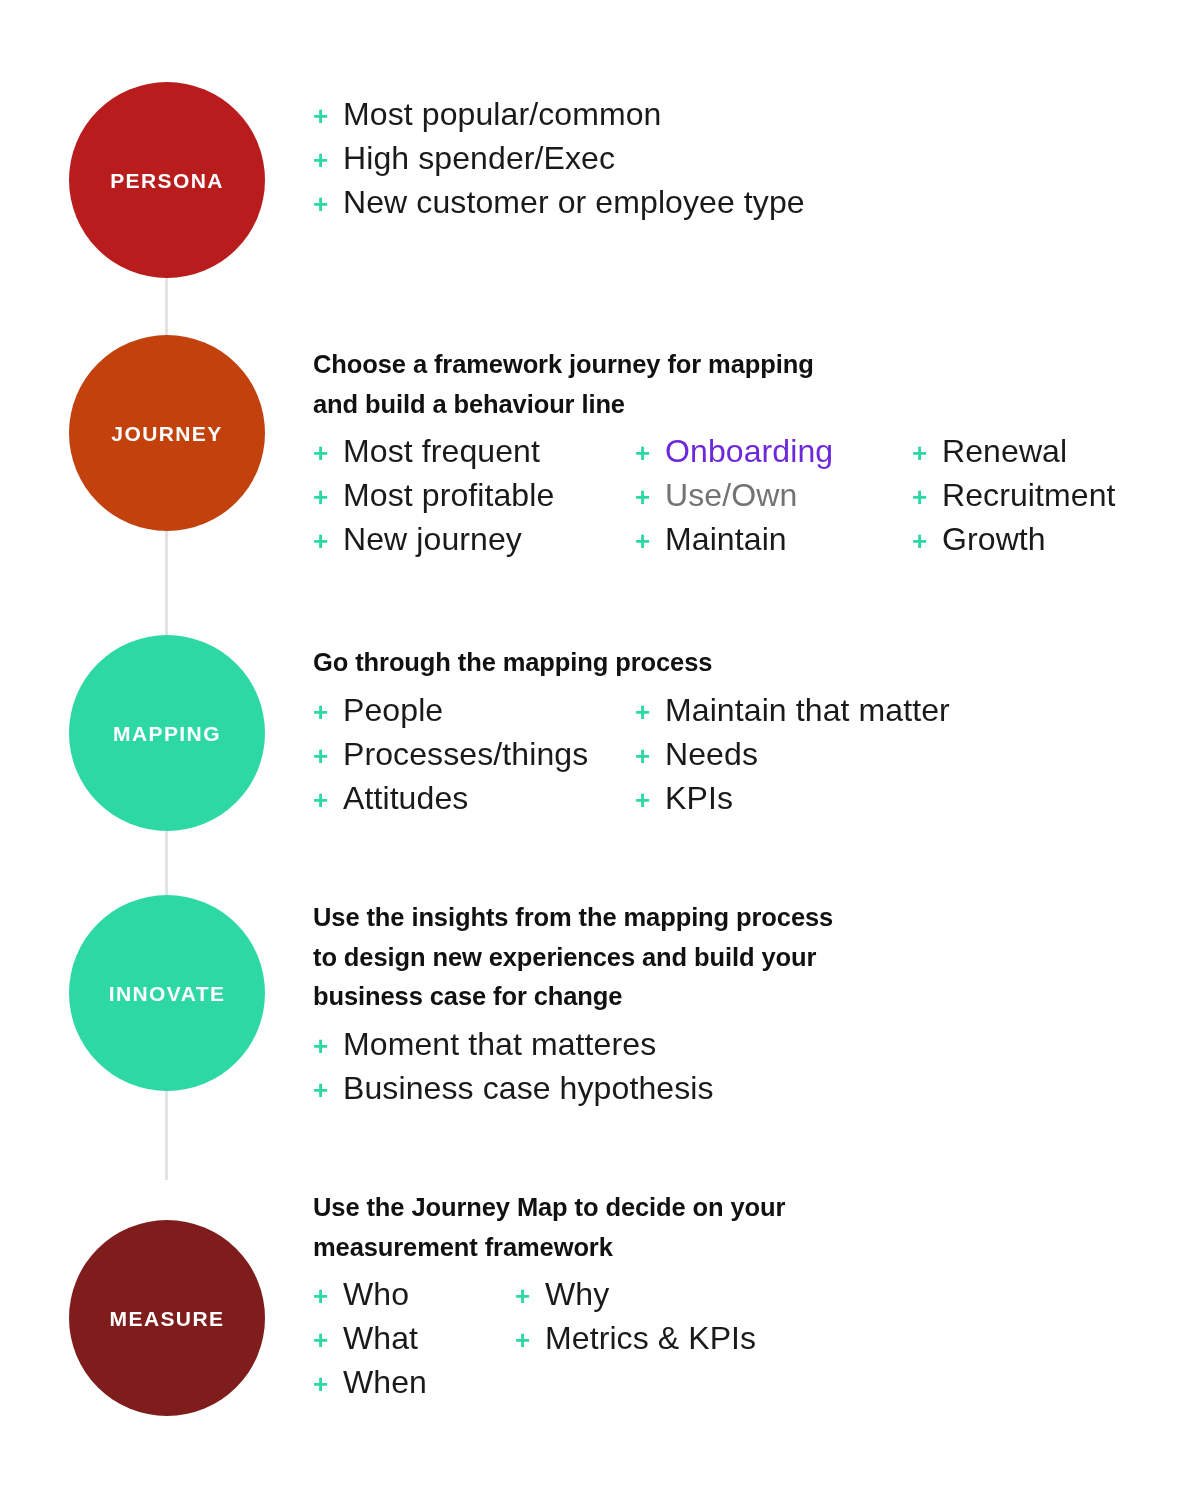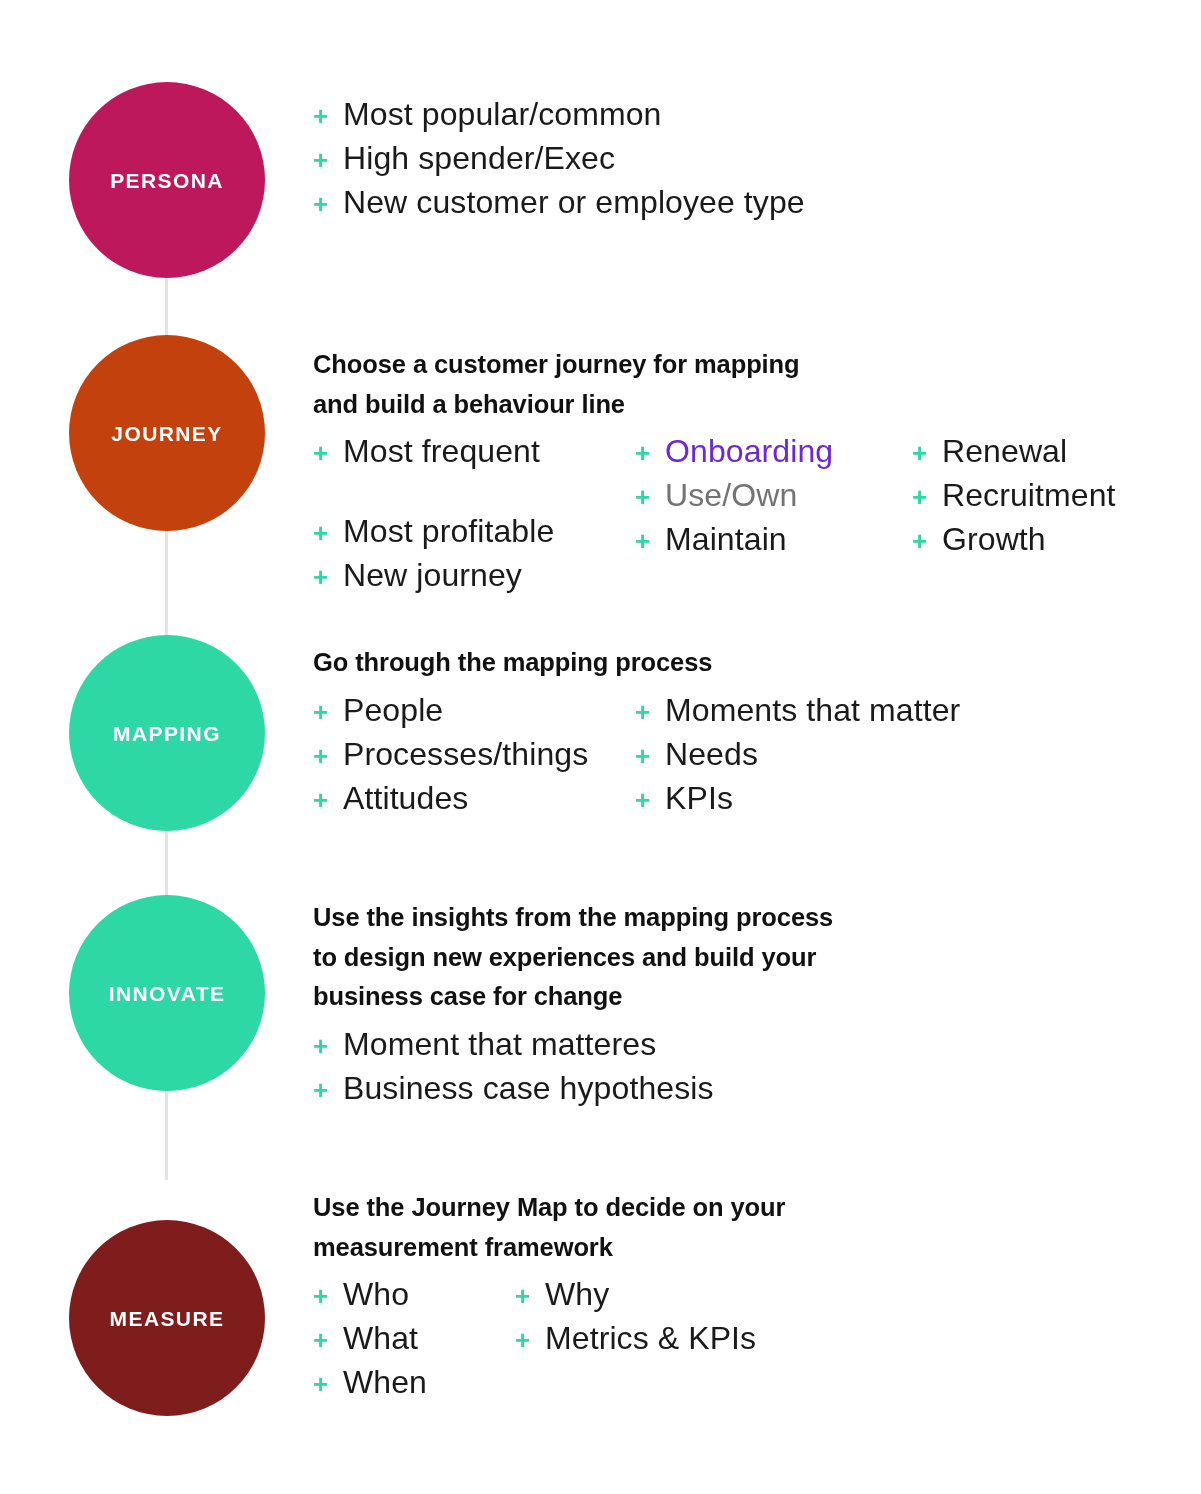--- a/index.html
+++ b/index.html
@@ -127,21 +127,21 @@
 </style>
 </head>
 <body>
 
 <div id="infographic">
     <div class="connector-line" style="top: 278px; height: 57px; background: rgb(227, 227, 227);"></div>
     <div class="connector-line" style="top: 531px; height: 104px; background: rgb(227, 227, 227);"></div>
     <div class="connector-line" style="top: 831px; height: 64px; background: rgb(227, 227, 227);"></div>
     <div class="connector-line" style="top: 1091px; height: 89px; background: rgb(227, 227, 227);"></div>
     <div class="step-row" style="top: 0px;">
-      <div class="step-circle" style="background: #be185d; left: 69px; top: 82px;">
+      <div class="step-circle" style="background: #b91c1c; left: 69px; top: 82px;">
         <span class="step-circle-label">PERSONA</span>
       </div>
       <div class="step-body" style="left: 313px; top: 93px;">
         <div class="bullet-columns cols-single">
           <div class="bullet-col">
             <div class="bullet-item">
               <span class="bullet-plus" style="color: rgb(46, 216, 164);">+</span>
               <span class="bullet-text" style="color: rgb(26, 26, 26);">Most popular/common</span>
             </div>
             <div class="bullet-item">
@@ -154,31 +154,31 @@
             </div>
           </div>
         </div>
       </div>
     </div>
     <div class="step-row" style="top: 0px;">
       <div class="step-circle" style="background: #c2410c; left: 69px; top: 335px;">
         <span class="step-circle-label">JOURNEY</span>
       </div>
       <div class="step-body" style="left: 313px; top: 345px;">
-        <div class="step-heading" style="color: rgb(17, 17, 17);">Choose a customer journey for mapping
+        <div class="step-heading" style="color: rgb(17, 17, 17);">Choose a framework journey for mapping
 and build a behaviour line</div>
         <div class="bullet-columns cols-wide3">
           <div class="bullet-col">
             <div class="bullet-item">
               <span class="bullet-plus" style="color: rgb(46, 216, 164);">+</span>
               <span class="bullet-text" style="color: rgb(26, 26, 26);">Most frequent</span>
             </div>
             <div class="bullet-item">
               <span class="bullet-plus" style="color: rgb(46, 216, 164);">+</span>
-              <span class="bullet-text" style="color: rgb(26, 26, 26); margin-top: 36px;">Most profitable</span>
+              <span class="bullet-text" style="color: rgb(26, 26, 26);">Most profitable</span>
             </div>
             <div class="bullet-item">
               <span class="bullet-plus" style="color: rgb(46, 216, 164);">+</span>
               <span class="bullet-text" style="color: rgb(26, 26, 26);">New journey</span>
             </div>
           </div>
           <div class="bullet-col">
             <div class="bullet-item">
               <span class="bullet-plus" style="color: rgb(46, 216, 164);">+</span>
               <span class="bullet-text" style="color: #6d28d9;">Onboarding</span>
@@ -226,21 +226,21 @@
               <span class="bullet-text" style="color: rgb(26, 26, 26);">Processes/things</span>
             </div>
             <div class="bullet-item">
               <span class="bullet-plus" style="color: rgb(46, 216, 164);">+</span>
               <span class="bullet-text" style="color: rgb(26, 26, 26);">Attitudes</span>
             </div>
           </div>
           <div class="bullet-col">
             <div class="bullet-item">
               <span class="bullet-plus" style="color: rgb(46, 216, 164);">+</span>
-              <span class="bullet-text" style="color: rgb(26, 26, 26);">Moments that matter</span>
+              <span class="bullet-text" style="color: rgb(26, 26, 26);">Maintain that matter</span>
             </div>
             <div class="bullet-item">
               <span class="bullet-plus" style="color: rgb(46, 216, 164);">+</span>
               <span class="bullet-text" style="color: rgb(26, 26, 26);">Needs</span>
             </div>
             <div class="bullet-item">
               <span class="bullet-plus" style="color: rgb(46, 216, 164);">+</span>
               <span class="bullet-text" style="color: rgb(26, 26, 26);">KPIs</span>
             </div>
           </div>

